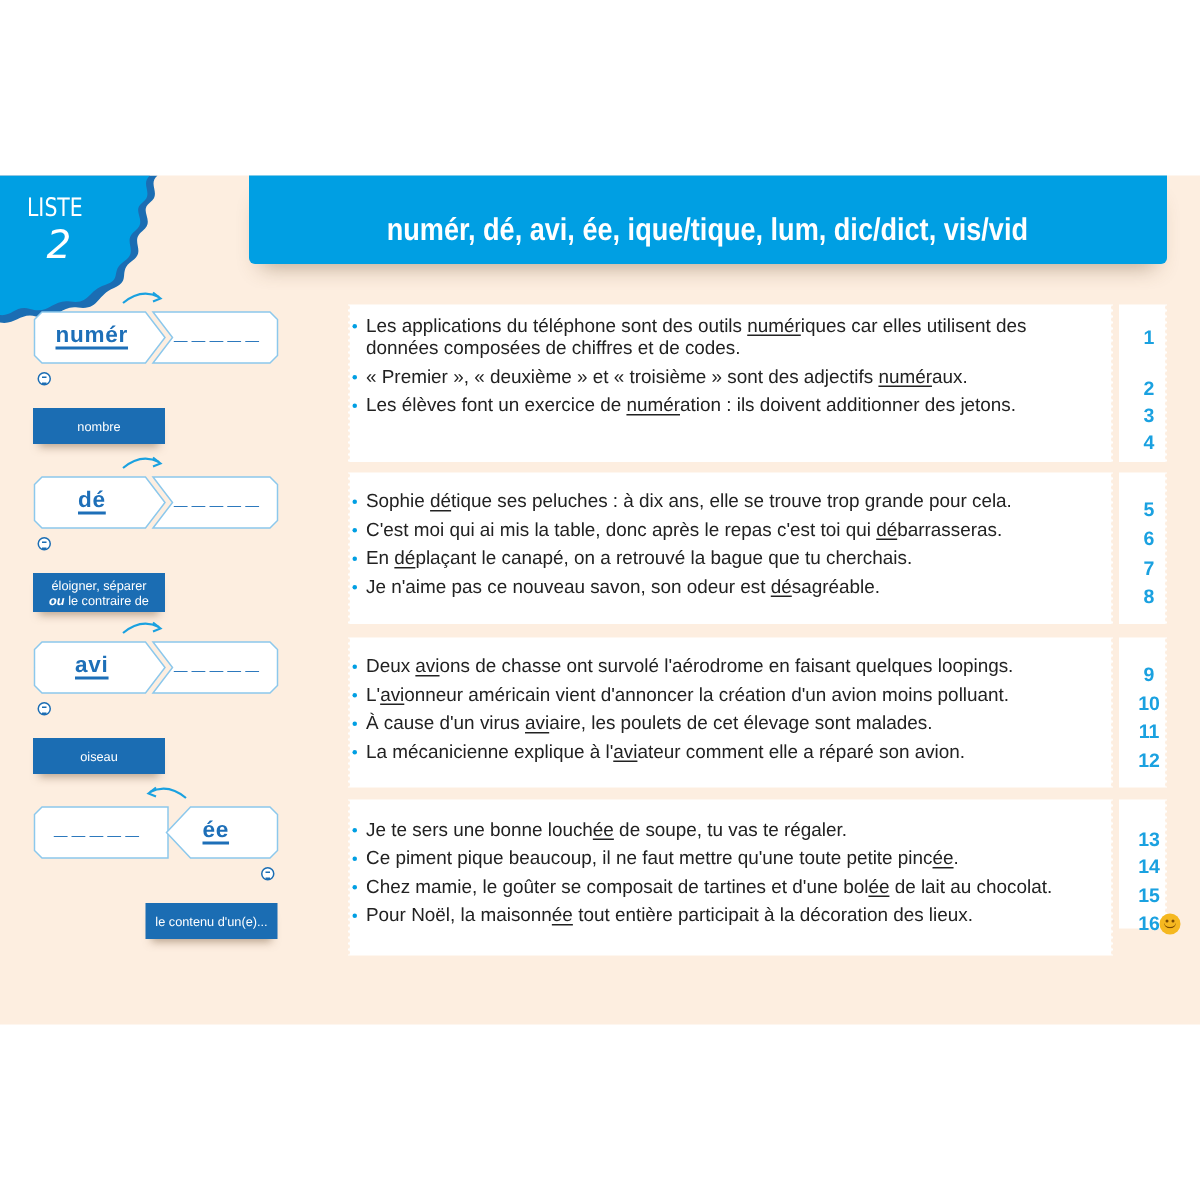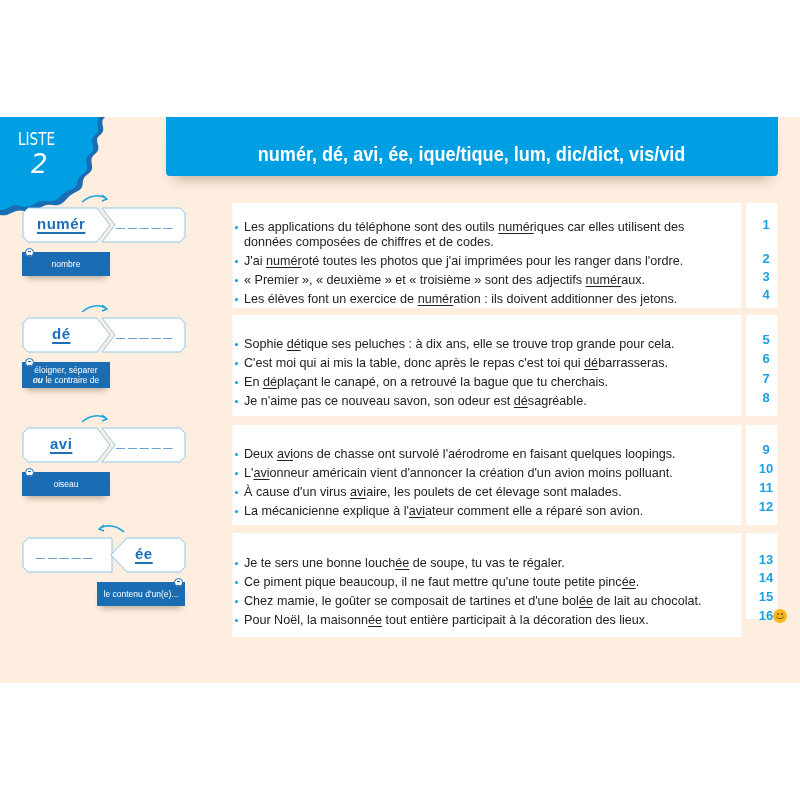--- a/index.html
+++ b/index.html
@@ -48,35 +48,35 @@
     text-decoration-thickness: 2px; letter-spacing: 0.5px;
   }
   .root-blank {
     position: absolute; top: 6px; font-size: 16px; font-weight: bold;
     color: #1d6fb8; letter-spacing: 3px;
   }
   .arrow { position: absolute; }
   .meaning {
     position: absolute; background: #1b6db3; color: #fff; font-size: 8.5px;
     display: flex; align-items: center; justify-content: center; text-align: center;
-    line-height: 10px; box-shadow: 0 6px 6px -4px rgba(120,90,60,0.5);
+    line-height: 10px; box-shadow: 0 6px 6px -4px rgba(120,90,60,0.5); margin-top: 20px;
   }
   .meaning b { font-style: italic; }
   .eq-dot {
     position: absolute; width: 9px; height: 9px; border-radius: 50%;
     background: #fff; border: 1px solid #1b6db3; box-sizing: border-box;
   }
   .eq-dot::after {
     content: ""; position: absolute; left: 2px; top: 2px; width: 3px; height: 3px;
     border-top: 1px solid #1b6db3; border-bottom: 1px solid #1b6db3;
   }
   
   .panel {
     position: absolute; left: 232px; width: 510px; background: #ffffff;
-    box-sizing: border-box; padding: 14px 8px 0 0;
+    box-sizing: border-box; padding: 4px 8px 0 0;
   }
   .panel::before, .panel::after {
     content: ""; position: absolute; top: 0; bottom: 0; width: 4px;
     background-image: radial-gradient(circle at 50% 50%, #fdeee0 1.2px, transparent 1.6px);
     background-size: 4px 4px;
   }
   .panel::before { left: -2px; }
   .panel::after { right: -2px; }
   .numcol {
     position: absolute; left: 746px; width: 32px; background: #ffffff;
@@ -194,21 +194,20 @@
   <span class="root-blank" style="left:14px">_____</span>
   <span class="root-word" style="left:113px">ée</span>
 </div>
 <div class="meaning" style="left:97px;top:582px;width:88px;height:24px">
   <span>le contenu d'un(e)...</span>
 </div>
 <div class="eq-dot" style="left:174px;top:578px"></div>
 
 <div class="panel" style="top:203px;height:105px">
   <div class="line" style="margin-top:3px"><span>Les applications du téléphone sont des outils </span><u>numér</u><span>iques car elles utilisent des données composées de chiffres et de codes.</span></div>
-  <div class="line"><span>J'ai </span><u>numér</u><span>oté toutes les photos que j'ai imprimées pour les ranger dans l'ordre.</span></div>
   <div class="line"><span>« Premier », « deuxième » et « troisième » sont des adjectifs </span><u>numér</u><span>aux.</span></div>
   <div class="line"><span>Les élèves font un exercice de </span><u>numér</u><span>ation : ils doivent additionner des jetons.</span></div>
 </div>
 <div class="numcol" style="top:203px;height:105px">
   <span class="num" style="top:14px">1</span>
   <span class="num" style="top:48px">2</span>
   <span class="num" style="top:66px">3</span>
   <span class="num" style="top:84px">4</span>
 </div>
 

